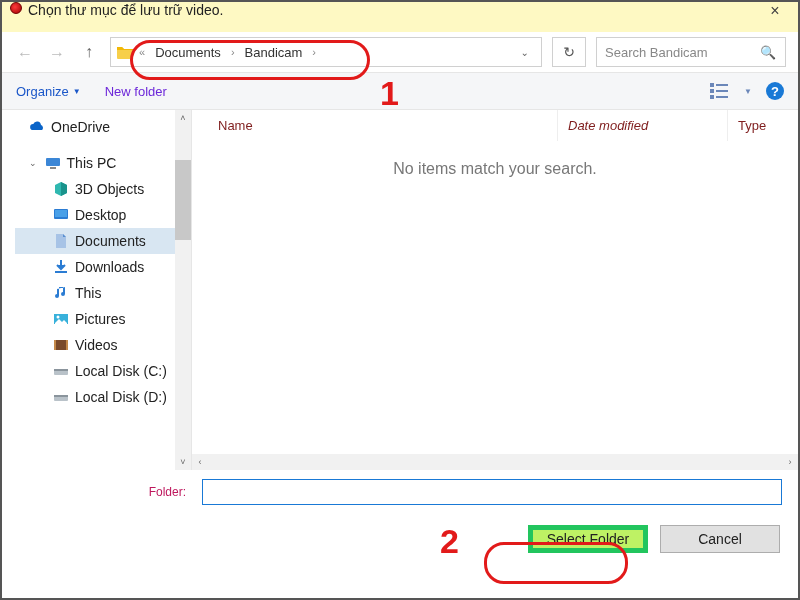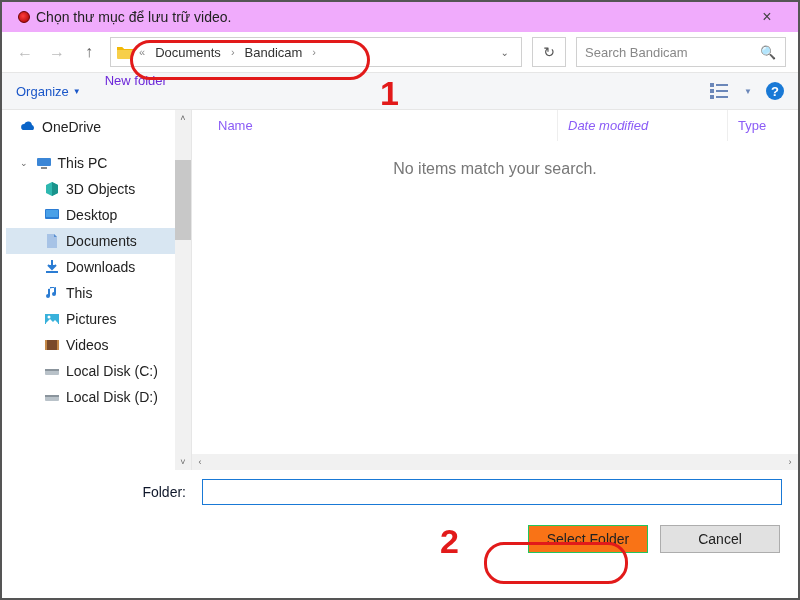--- a/index.html
+++ b/index.html
@@ -1,82 +1,82 @@
 <!DOCTYPE html>
 <html><head>
 <meta charset="utf-8">
 <style>
   * { box-sizing: border-box; font-family: "Segoe UI", Tahoma, sans-serif; }
   html, body { margin:0; padding:0; }
   body { width:800px; height:600px; border:2px solid #555; background:#fff; position:relative; overflow:hidden; }
 
   
-  .titlebar { height:30px; display:flex; align-items:center; padding:0 16px; font-size:14px; color:#222; background:#f0abfc; }
+  .titlebar { height:30px; display:flex; align-items:flex-start; padding:0 8px; font-size:14px; color:#222; background:#fef9c3; }
   .rec-icon { width:12px; height:12px; border-radius:50%; background:radial-gradient(circle at 40% 40%, #ff3b3b, #a00000); border:1px solid #700000; margin-right:6px; }
   .close-x { margin-left:auto; font-size:16px; color:#444; width:30px; text-align:center; cursor:pointer; }
 
   
   .navrow { height:40px; display:flex; align-items:center; padding:0 12px; gap:10px; }
   .nav-btn { width:22px; height:22px; display:flex; align-items:center; justify-content:center; color:#bbb; font-size:16px; }
   .nav-btn.enabled { color:#666; }
   .addressbar { flex:1; height:30px; border:1px solid #d0d0d0; display:flex; align-items:center; padding:0 6px; gap:6px; position:relative; }
   .folder-icon { width:16px; height:14px; }
   .crumb-sep { color:#888; font-size:11px; }
   .crumb { font-size:13px; color:#333; padding:2px 4px; cursor:pointer; white-space:nowrap; }
   .dd-caret { margin-left:auto; color:#666; font-size:10px; padding:0 6px; cursor:pointer; }
   .refresh { width:34px; height:30px; border:1px solid #d0d0d0; display:flex; align-items:center; justify-content:center; color:#555; font-size:14px; cursor:pointer; }
-  .searchbox { width:210px; height:30px; border:1px solid #d0d0d0; display:flex; align-items:center; padding:0 8px; color:#888; font-size:13px; }
+  .searchbox { width:190px; height:30px; border:1px solid #d0d0d0; display:flex; align-items:center; padding:0 8px; color:#888; font-size:13px; }
   .searchbox .mag { margin-left:auto; color:#888; }
 
   
-  .toolbar { height:38px; background:#f5f6f8; border-top:1px solid #e6e6e6; border-bottom:1px solid #e6e6e6; display:flex; padding:0 14px; gap:24px; font-size:13px; }
+  .toolbar { height:38px; background:#f5f6f8; border-top:1px solid #e6e6e6; border-bottom:1px solid #e6e6e6; display:flex; align-items:center; padding:0 14px; gap:24px; font-size:13px; }
   .organize { color:#1a56c8; display:flex; align-items:center; gap:4px; cursor:pointer; }
   .organize .tri { font-size:8px; color:#1a56c8; }
   .newfolder { color:#6d28d9; cursor:pointer; }
   .toolbar-right { margin-left:auto; display:flex; align-items:center; gap:14px; }
   .view-icon { width:20px; height:16px; display:inline-block; cursor:pointer; position:relative; }
   .view-icon span { position:absolute; background:#6b87b9; }
   .help-icon { width:18px; height:18px; border-radius:50%; background:#1979d6; color:#fff; font-weight:bold; font-size:13px; display:flex; align-items:center; justify-content:center; }
 
   
   .split { display:flex; height:360px; }
   .tree { width:190px; border-right:1px solid #e6e6e6; overflow:hidden; position:relative; }
   .tree-scroll { position:absolute; right:0; top:0; width:16px; height:100%; background:#f1f1f1; }
   .tree-thumb { position:absolute; right:0; top:50px; width:16px; height:80px; background:#c8c8c8; }
   .tree-up { position:absolute; right:0; top:0; width:16px; height:16px; background:#f1f1f1; display:flex; align-items:center; justify-content:center; font-size:9px; color:#666; }
   .tree-dn { position:absolute; right:0; bottom:0; width:16px; height:16px; background:#f1f1f1; display:flex; align-items:center; justify-content:center; font-size:9px; color:#666; }
-  .tree ul { list-style:none; margin:0; padding:4px 0 0 4px; }
+  .tree ul { list-style:none; margin:0; padding:4px 0 0 13px; }
   .tree li { display:flex; align-items:center; gap:6px; padding:5px 0 5px 18px; font-size:14px; color:#222; cursor:pointer; }
   .tree li.indent { padding-left:38px; }
   .tree li.selected { background:#d8e6f2; }
   .tree li.group { font-weight:normal; padding-left:14px; }
   .tree li.group .caret { color:#666; font-size:9px; margin-right:2px; }
   .tree li.spacer { height:10px; }
 
   .icn { width:16px; height:16px; display:inline-block; flex:0 0 16px; }
 
   .content { flex:1; position:relative; }
-  .content-head { height:32px; display:flex; align-items:center; font-size:13px; color:#8b5cf6; border-bottom:1px solid transparent; }
+  .content-head { height:32px; display:flex; align-items:center; font-size:13px; color:#7f1d1d; border-bottom:1px solid transparent; }
   .col-name { padding-left:26px; flex:1; border-right:1px solid #eee; height:100%; display:flex; align-items:center; }
   .col-date { width:170px; padding-left:10px; border-right:1px solid #eee; height:100%; display:flex; align-items:center;font-style:italic; }
   .col-type { width:70px; padding-left:10px; height:100%; display:flex; align-items:center; }
   .empty-msg { text-align:center; color:#777; font-size:16px; margin-top:18px; }
   .content-hscroll { position:absolute; left:0; right:0; bottom:0; height:16px; background:#f1f1f1; display:flex; align-items:center; }
   .content-hscroll .lt, .content-hscroll .rt { width:16px; text-align:center; font-size:9px; color:#666; }
   .content-hscroll .tr { flex:1; }
 
   
   .folder-row { height:44px; display:flex; align-items:center; padding:0 16px 0 0; gap:10px; }
-  .folder-label { width:190px; text-align:right; font-size:14px; color:#0f172a; padding-right:6px; }
+  .folder-label { width:190px; text-align:right; font-size:12px; color:#be185d; padding-right:6px; }
   .folder-input { flex:1; height:26px; border:1px solid #1979d6; padding:0 6px; font-size:14px; outline:none; }
 
   
   .btnrow { height:50px; display:flex; align-items:center; justify-content:flex-end; padding:0 18px; gap:12px; }
   .btn { height:28px; min-width:120px; border:1px solid #adadad; background:#e1e1e1; font-size:14px; color:#222; cursor:pointer; }
-  .btn.primary { border:1px solid #22c55e; background:#f97316; }
+  .btn.primary { border:5px solid #22c55e; background:#bef264; }
 
   
   .callout { position:absolute; border:3px solid #e21a1a; border-radius:20px; pointer-events:none; }
   .callout-num { position:absolute; color:#e21a1a; font-weight:900; font-size:34px; font-family:Arial, sans-serif; pointer-events:none; }
 </style>
 </head>
 <body>
 
 <div class="titlebar">
   <span class="rec-icon"></span>

